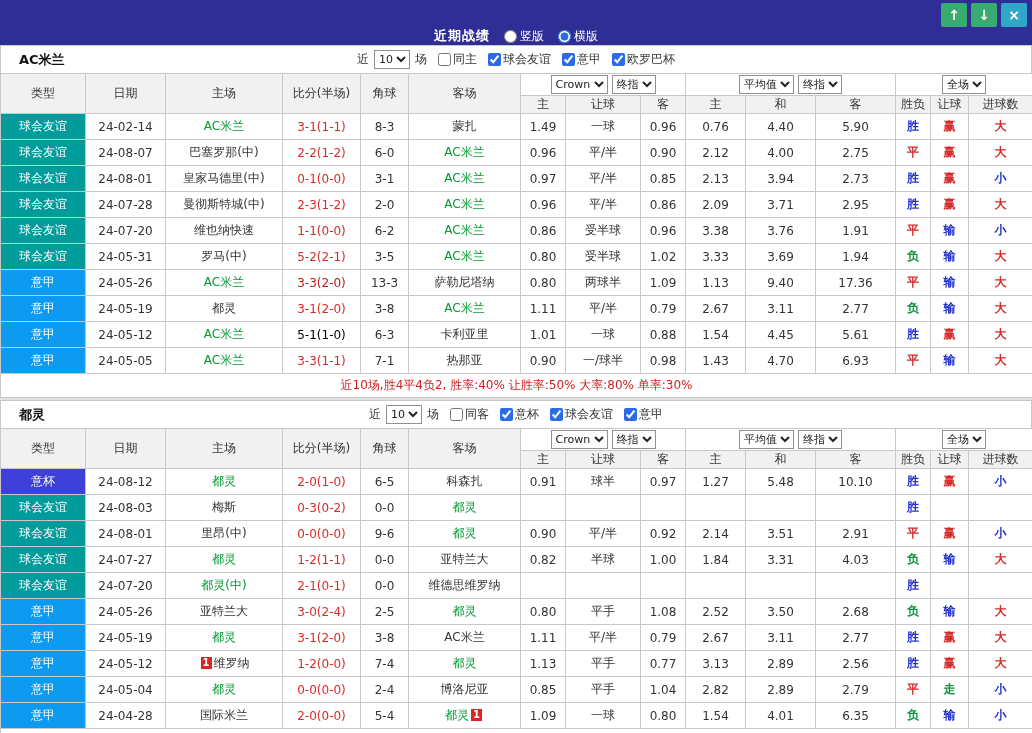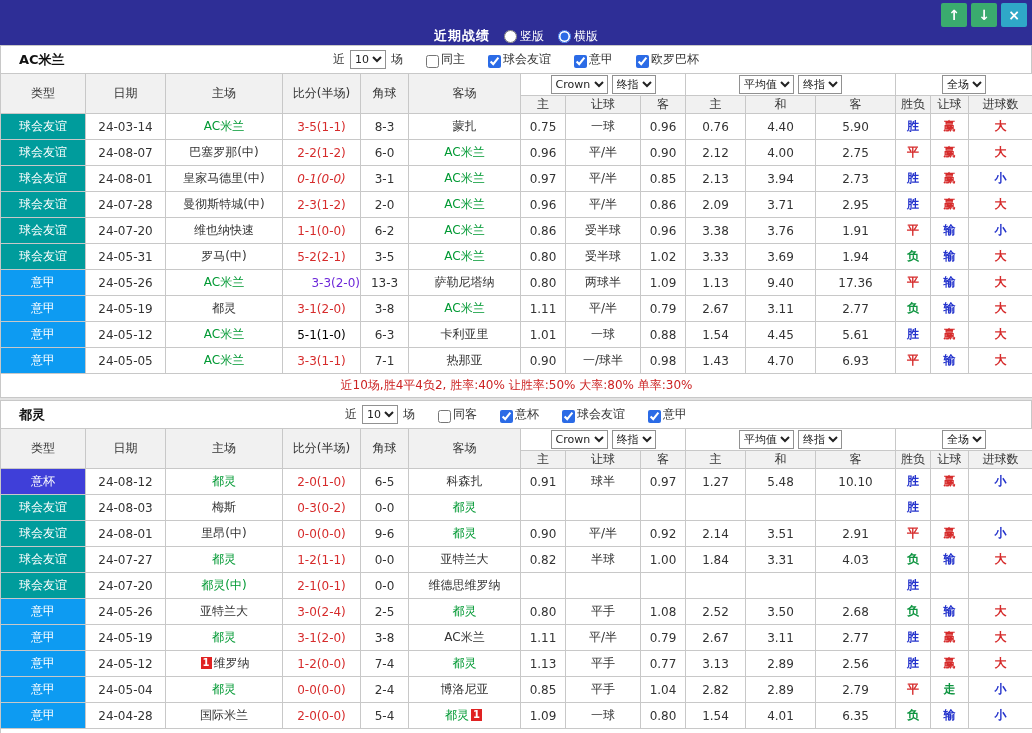--- a/index.html
+++ b/index.html
@@ -26,21 +26,21 @@
   .btn-up,.btn-down{background:#3aab6e}
   .btn-close{background:#2fa8c8}
   
   .section + .section{border-top:2px solid #e2e2e2}
   .filter-bar{
     height:28px;display:flex;align-items:center;background:#fff;
     border:1px solid #c8c8c8;border-bottom:none;font-size:12px;
   }
   .team-name{font-weight:bold;font-size:13px;padding-left:18px;width:200px;color:#111}
   .filter-controls{flex:1;display:flex;align-items:center;justify-content:center;gap:3px;padding-right:200px}
-  .filter-controls .chk{display:inline-flex;align-items:flex-end;margin-left:20px;cursor:pointer}
+  .filter-controls .chk{display:inline-flex;align-items:center;margin-left:8px;cursor:pointer}
   .filter-controls input[type=checkbox]{width:13px;height:13px;accent-color:#2b6be6;margin:0 2px 0 0}
   select{
     font-size:11px;height:19px;border:1px solid #919191;background:#fff;color:#222;
     font-family:"DejaVu Sans","Liberation Sans",sans-serif;margin:0 2px;
   }
   
   table{width:1032px;border-collapse:collapse;table-layout:fixed}
   th,td{border:1px solid #c8c8c8;text-align:center;overflow:hidden;white-space:nowrap;padding:0}
   thead th{background:#f1f1f1;font-weight:normal;color:#333;font-size:12px}
   tr.h1 th{height:22px}
@@ -142,26 +142,26 @@
               <th>和</th>
               <th>客</th>
               <th>胜负</th>
               <th>让球</th>
               <th>进球数</th>
             </tr>
           </thead>
           <tbody>
             <tr>
               <td class="type-cell" style="background: rgb(0, 156, 156);">球会友谊</td>
-              <td>24-03-14</td>
-              <td><span class="team-link" style="color: rgb(0, 153, 51);">AC米兰</span></td>
-              <td style="color: rgb(214, 43, 43);">3-5(1-1)</td>
+              <td>24-02-14</td>
+              <td><span class="team-link" style="color: rgb(0, 153, 51);">AC米兰</span></td>
+              <td style="color: rgb(214, 43, 43);">3-1(1-1)</td>
               <td>8-3</td>
               <td><span class="team-link">蒙扎</span></td>
-              <td>0.75</td>
+              <td>1.49</td>
               <td>一球</td>
               <td>0.96</td>
               <td>0.76</td>
               <td>4.40</td>
               <td>5.90</td>
               <td class="res" style="color: rgb(36, 51, 204);">胜</td>
               <td class="res" style="color: rgb(214, 43, 43);">赢</td>
               <td class="res" style="color: rgb(214, 43, 43);">大</td>
             </tr>
             <tr>
@@ -178,21 +178,21 @@
               <td>4.00</td>
               <td>2.75</td>
               <td class="res" style="color: rgb(214, 43, 43);">平</td>
               <td class="res" style="color: rgb(214, 43, 43);">赢</td>
               <td class="res" style="color: rgb(214, 43, 43);">大</td>
             </tr>
             <tr>
               <td class="type-cell" style="background: rgb(0, 156, 156);">球会友谊</td>
               <td>24-08-01</td>
               <td><span class="team-link">皇家马德里(中)</span></td>
-              <td style="color: rgb(214, 43, 43); font-style: italic;">0-1(0-0)</td>
+              <td style="color: rgb(214, 43, 43);">0-1(0-0)</td>
               <td>3-1</td>
               <td><span class="team-link" style="color: rgb(0, 153, 51);">AC米兰</span></td>
               <td>0.97</td>
               <td>平/半</td>
               <td>0.85</td>
               <td>2.13</td>
               <td>3.94</td>
               <td>2.73</td>
               <td class="res" style="color: rgb(36, 51, 204);">胜</td>
               <td class="res" style="color: rgb(214, 43, 43);">赢</td>
@@ -246,21 +246,21 @@
               <td>3.69</td>
               <td>1.94</td>
               <td class="res" style="color: rgb(14, 148, 64);">负</td>
               <td class="res" style="color: rgb(36, 51, 204);">输</td>
               <td class="res" style="color: rgb(214, 43, 43);">大</td>
             </tr>
             <tr>
               <td class="type-cell" style="background: rgb(13, 155, 242);">意甲</td>
               <td>24-05-26</td>
               <td><span class="team-link" style="color: rgb(0, 153, 51);">AC米兰</span></td>
-              <td style="color: #6d28d9; text-align: right;">3-3(2-0)</td>
+              <td style="color: #b91c1c;">3-3(2-0)</td>
               <td>13-3</td>
               <td><span class="team-link">萨勒尼塔纳</span></td>
               <td>0.80</td>
               <td>两球半</td>
               <td>1.09</td>
               <td>1.13</td>
               <td>9.40</td>
               <td>17.36</td>
               <td class="res" style="color: rgb(214, 43, 43);">平</td>
               <td class="res" style="color: rgb(36, 51, 204);">输</td>

